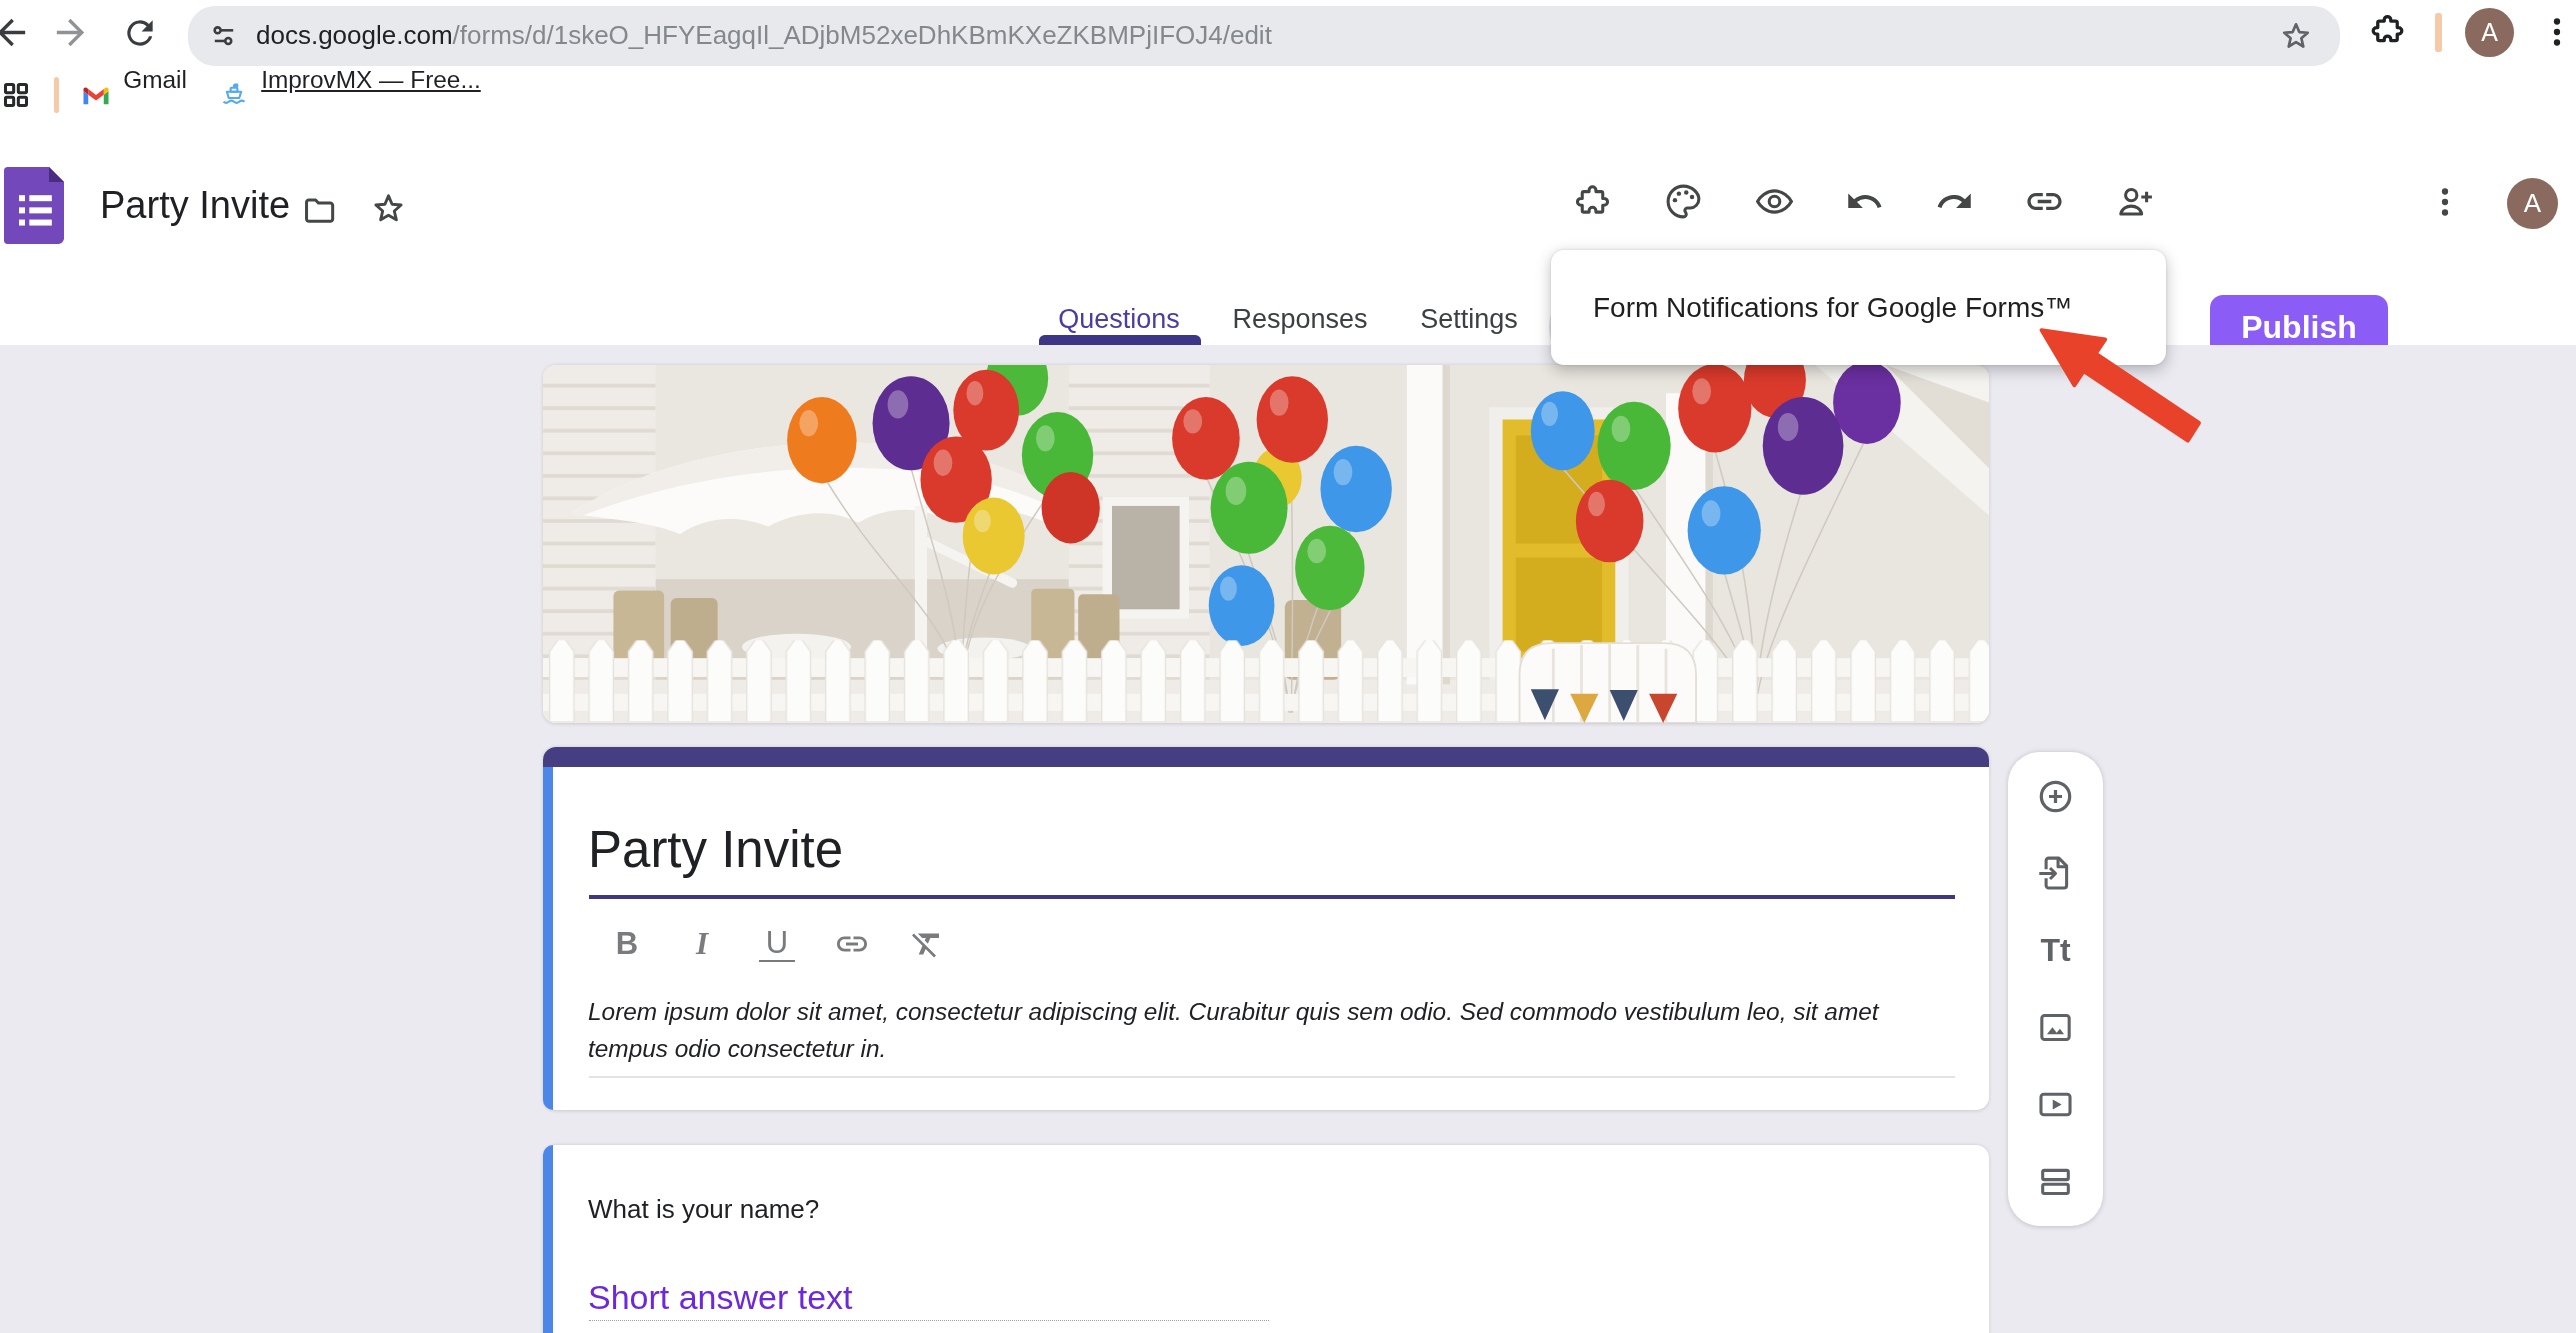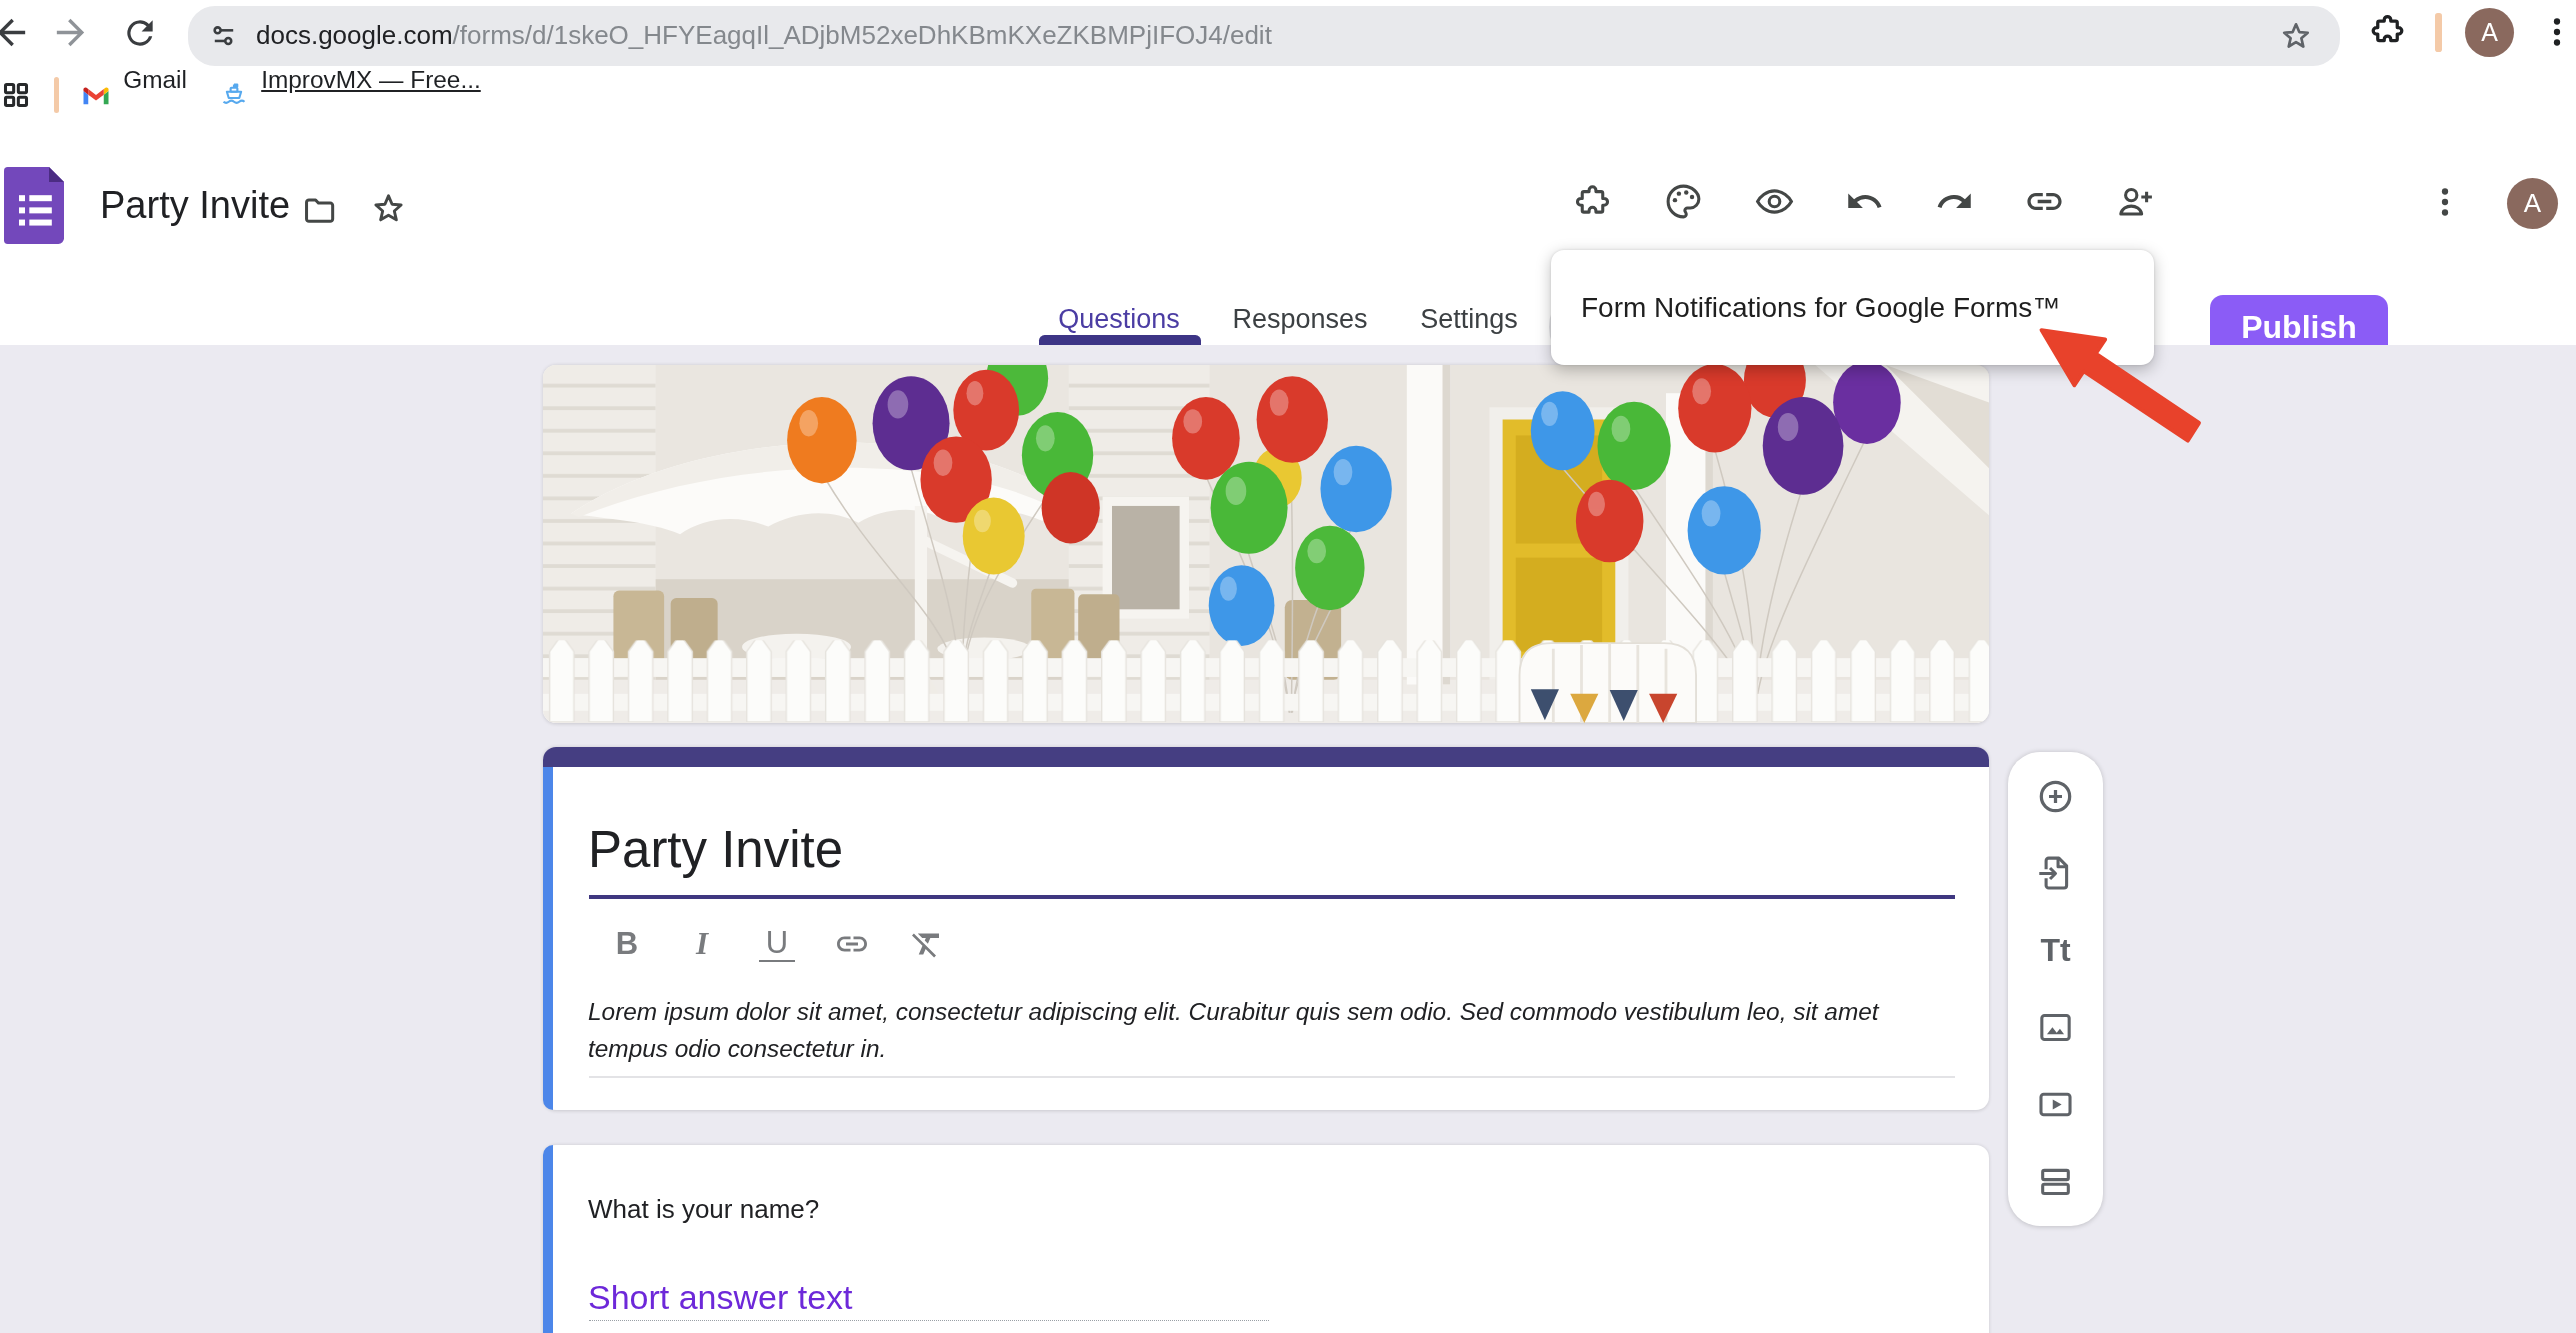--- a/index.html
+++ b/index.html
@@ -63,21 +63,21 @@
   #answer-ph{position:absolute;left:45px;top:133px;font-size:34px;color:#6d28d9;}
   #answer-line{position:absolute;left:46px;top:175px;width:680px;border-bottom:1.9px dotted #9aa0a6;}
   #float-toolbar{left:2008px;top:407px;width:95px;height:474px;background:#fff;border-radius:32px;
     box-shadow:0 0.9px 5.6px rgba(0,0,0,.18);display:flex;flex-direction:column;align-items:center;
     justify-content:space-between;padding:24.4px 0;box-sizing:border-box;}
   .fbtn{width:41px;height:41px;color:#5f6368;}
   .tt-glyph{font-size:32px;font-weight:bold;color:#5f6368;}
 
   
   #addon-dropdown{left:1551px;top:250px;width:603px;height:115px;background:#fff;border-radius:13px;
-    box-shadow:0 4.7px 15px rgba(0,0,0,.25),0 0 2.8px rgba(0,0,0,.12);z-index:40;display:flex;align-items:center;}
+    box-shadow:0 4.7px 15px rgba(0,0,0,.25),0 0 2.8px rgba(0,0,0,.12);z-index:40;display:flex;align-items:center;padding-left:12px;}
   #addon-item{padding-left:30px;font-size:28px;color:#1f1f1f;white-space:nowrap;}
   #red-arrow{left:2018px;top:313px;z-index:45;}
   .kebab{color:#1f2123;}
 </style>
 </head>
 <body>
 
 <div id="screen">
 
   <div class="abs" id="chrome-bar">

